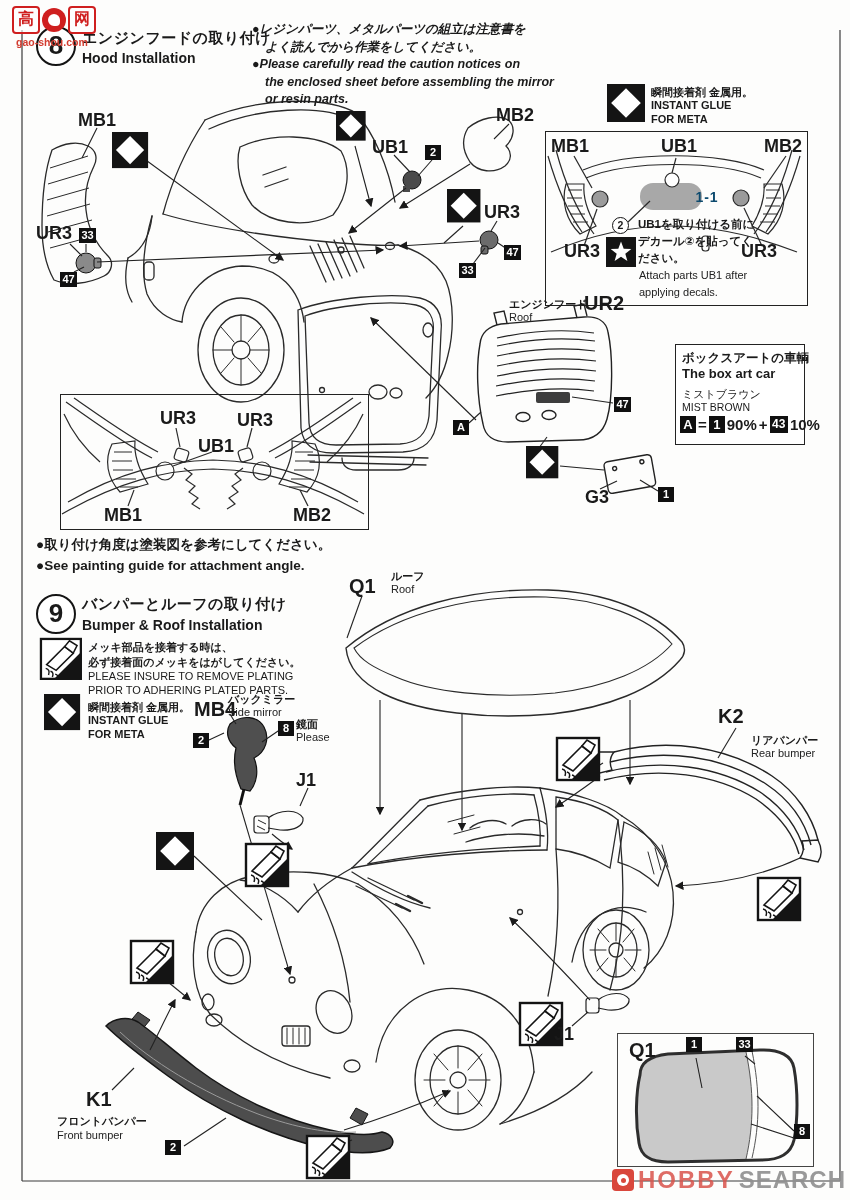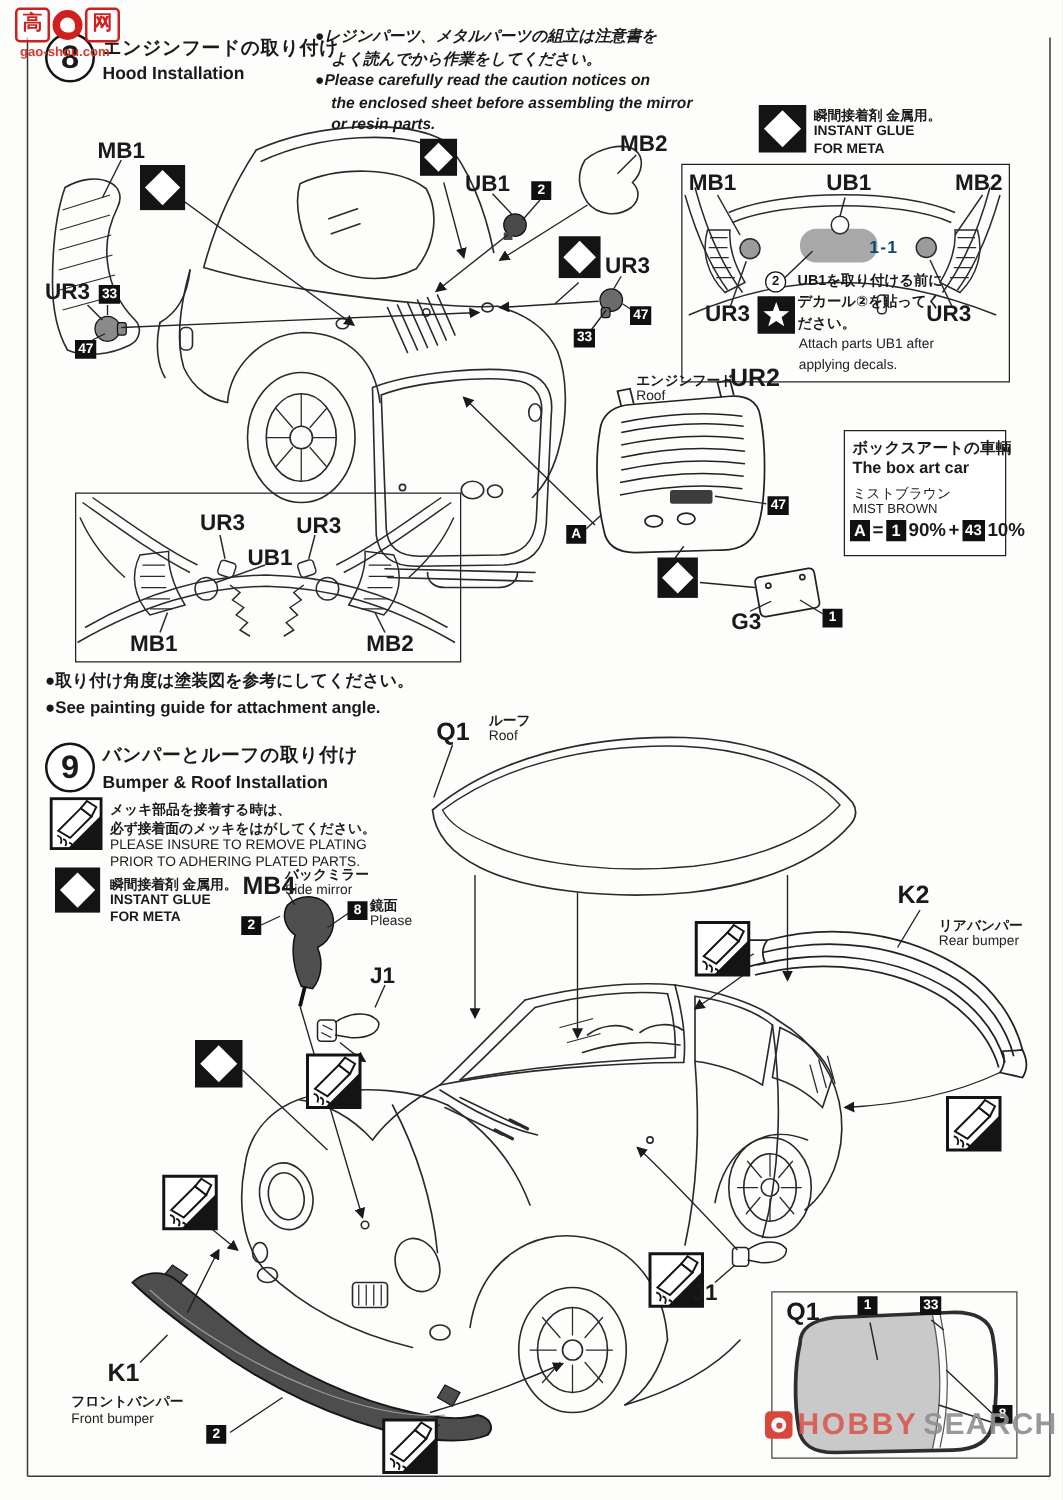--- a/index.html
+++ b/index.html
@@ -27,21 +27,21 @@
   .boxart{border:1.5px solid #222;background:#fff;z-index:2;}
   .formula{display:flex;align-items:center;gap:2px;font-size:15px;font-weight:700;}
   .decaltxt{color:#0c4a6e;font-size:14px;font-weight:700;text-align:center;letter-spacing:1px;margin-left:36px;}
   
   .wm-top{left:12px;top:6px;display:flex;align-items:center;gap:2px;z-index:5;}
   .wm-chip{width:24px;height:24px;border:2.5px solid #cf1f1f;border-radius:4px;color:#cf1f1f;
            font-size:16px;font-weight:700;text-align:center;line-height:22px;background:rgba(255,255,255,.6);}
   .wm-gear{width:24px;height:24px;border-radius:50%;background:#cf1f1f;position:relative;}
   .wm-gear i{position:absolute;inset:6px;background:#fff;border-radius:50% 50% 4px 50%;}
   .wm-site{left:16px;top:36px;color:#d23b2f;font-size:10.5px;font-weight:700;z-index:5;}
-  .wm-bot{left:612px;top:1126px;display:flex;align-items:center;gap:4px;z-index:5;}
+  .wm-bot{left:612px;top:1166px;display:flex;align-items:center;gap:4px;z-index:5;}
   .wm-ic{width:22px;height:22px;background:#d9473c;border-radius:4px;position:relative;}
   .wm-ic i{position:absolute;inset:5px;background:#fff;border-radius:50%;}
   .wm-ic b{position:absolute;left:9px;top:9px;width:5px;height:5px;background:#d9473c;border-radius:50%;}
   .wm-hobby{color:#d9534b;font-size:24px;font-weight:700;letter-spacing:2px;opacity:.85;}
   .wm-search{color:#8f8f8f;font-size:24px;font-weight:700;letter-spacing:1px;opacity:.9;}
 </style>
 </head>
 <body>
 
 <div class="page">

